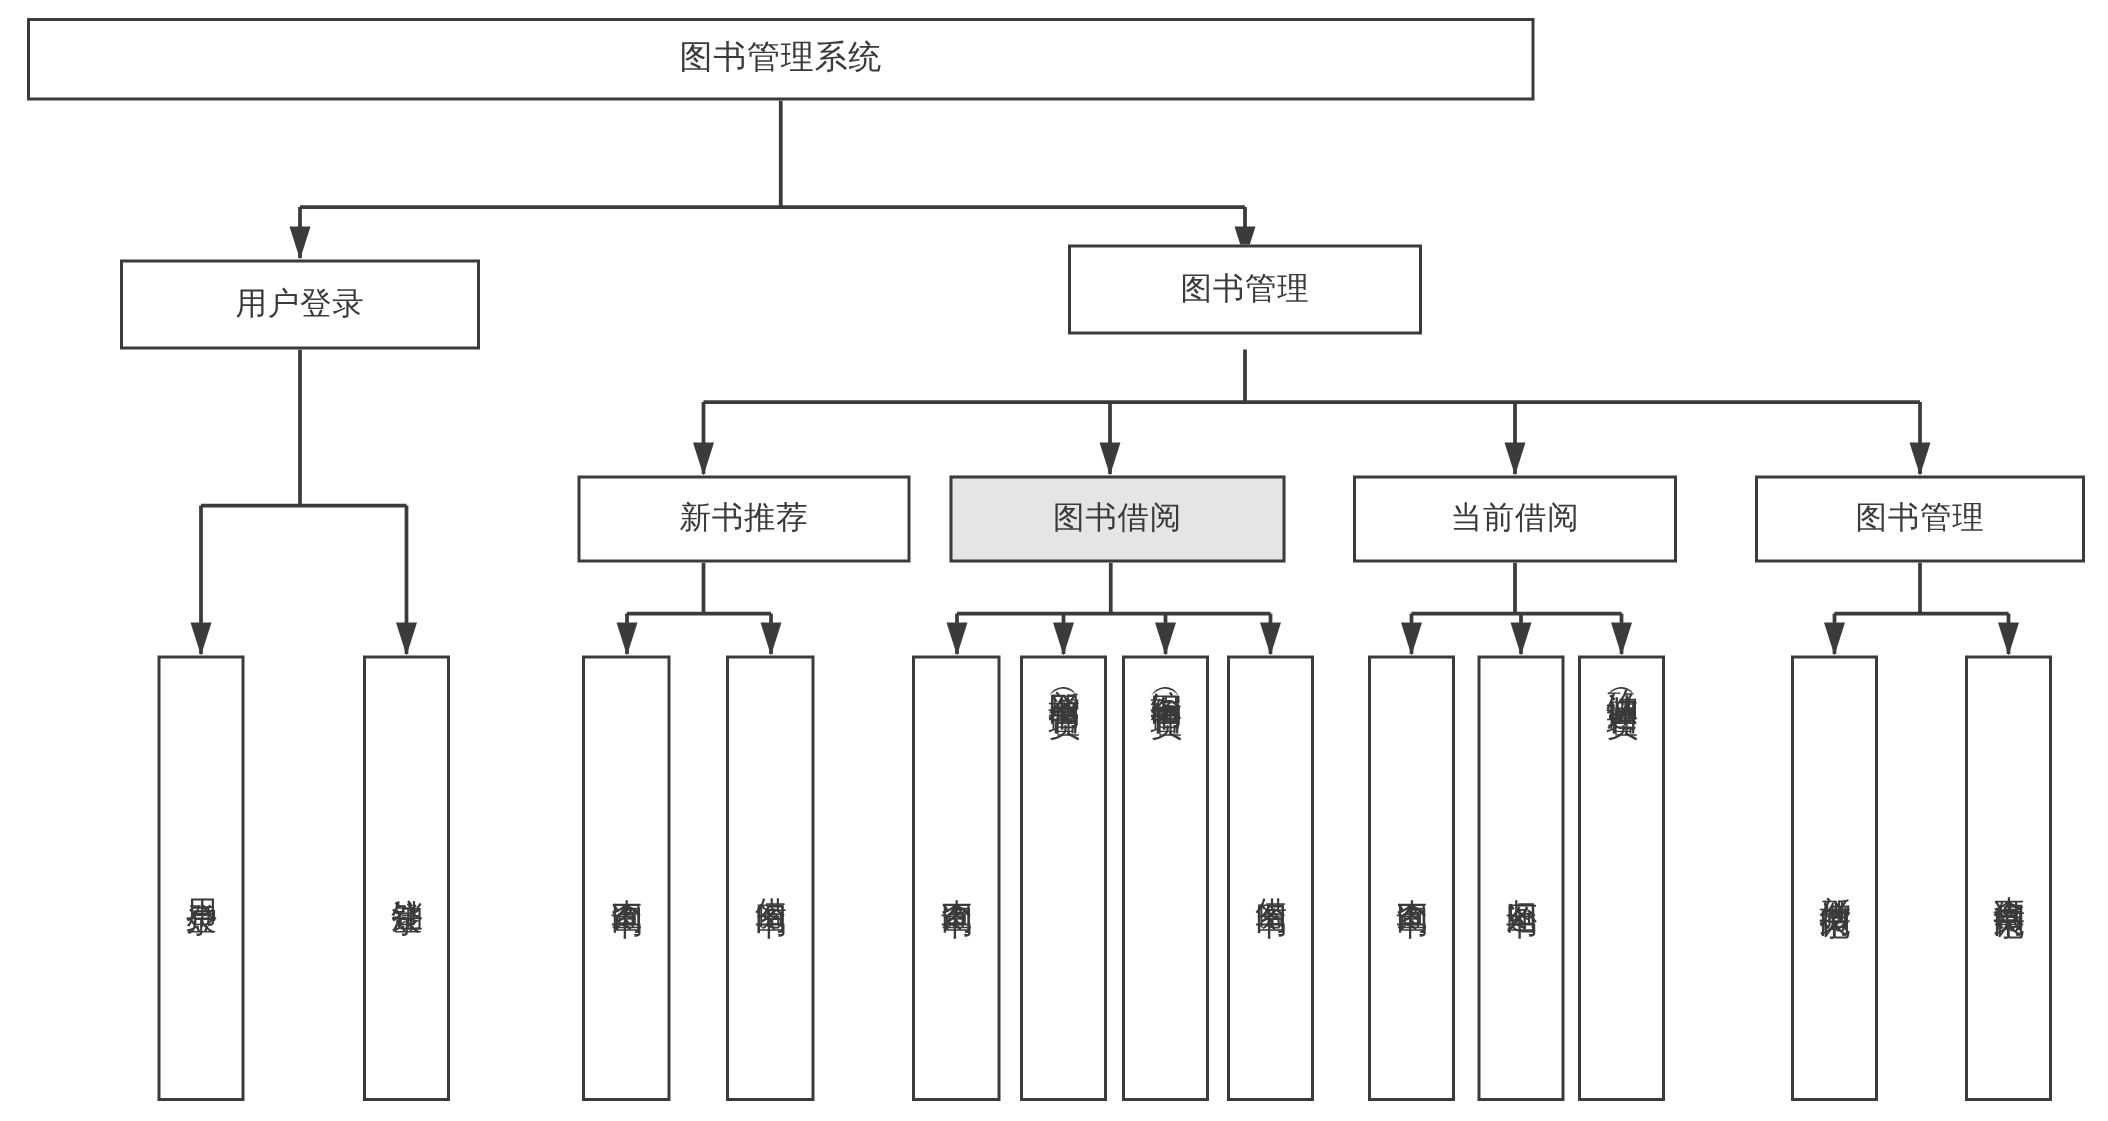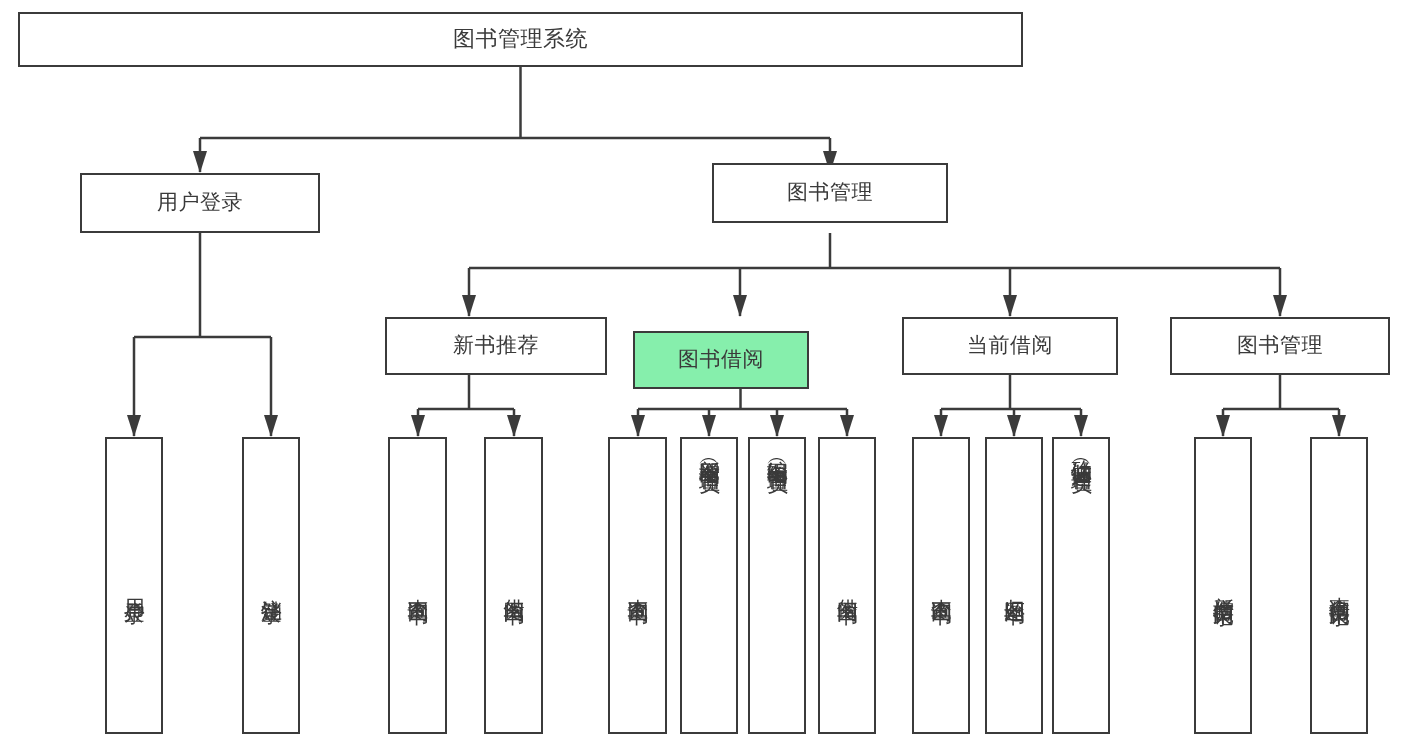--- a/index.html
+++ b/index.html
@@ -145,21 +145,21 @@
       </div>
       <div class="node-box node-horizontal" style="left: 80px; top: 173px; width: 240px; height: 60px; border-color: rgb(59, 59, 59); background: rgb(255, 255, 255);">
         <span class="node-label" style="color: rgb(58, 58, 58);">用户登录</span>
       </div>
       <div class="node-box node-horizontal" style="left: 712px; top: 163px; width: 236px; height: 60px; border-color: rgb(59, 59, 59); background: rgb(255, 255, 255);">
         <span class="node-label" style="color: rgb(58, 58, 58);">图书管理</span>
       </div>
       <div class="node-box node-horizontal" style="left: 358px; top: 317px; width: 222px; height: 58px; border-color: rgb(59, 59, 59); background: rgb(255, 255, 255); margin-left: 27px;">
         <span class="node-label" style="color: rgb(58, 58, 58);">新书推荐</span>
       </div>
-      <div class="node-box node-horizontal" style="left: 633px; top: 331px; width: 176px; height: 58px; border-color: rgb(59, 59, 59); background: #86efac;">
+      <div class="node-box node-horizontal" style="left: 633px; top: 317px; width: 224px; height: 58px; border-color: rgb(59, 59, 59); background: #e5e5e5;">
         <span class="node-label" style="color: rgb(58, 58, 58);">图书借阅</span>
       </div>
       <div class="node-box node-horizontal" style="left: 902px; top: 317px; width: 216px; height: 58px; border-color: rgb(59, 59, 59); background: rgb(255, 255, 255);">
         <span class="node-label" style="color: rgb(58, 58, 58);">当前借阅</span>
       </div>
       <div class="node-box node-horizontal" style="left: 1170px; top: 317px; width: 220px; height: 58px; border-color: rgb(59, 59, 59); background: rgb(255, 255, 255);">
         <span class="node-label" style="color: rgb(58, 58, 58);">图书管理</span>
       </div>
       <div class="node-box node-vertical center-text" style="left: 105px; top: 437px; width: 58px; height: 297px; border-color: rgb(59, 59, 59); background: rgb(255, 255, 255);">
         <span class="node-label" style="color: rgb(58, 58, 58);">用户登录</span>

